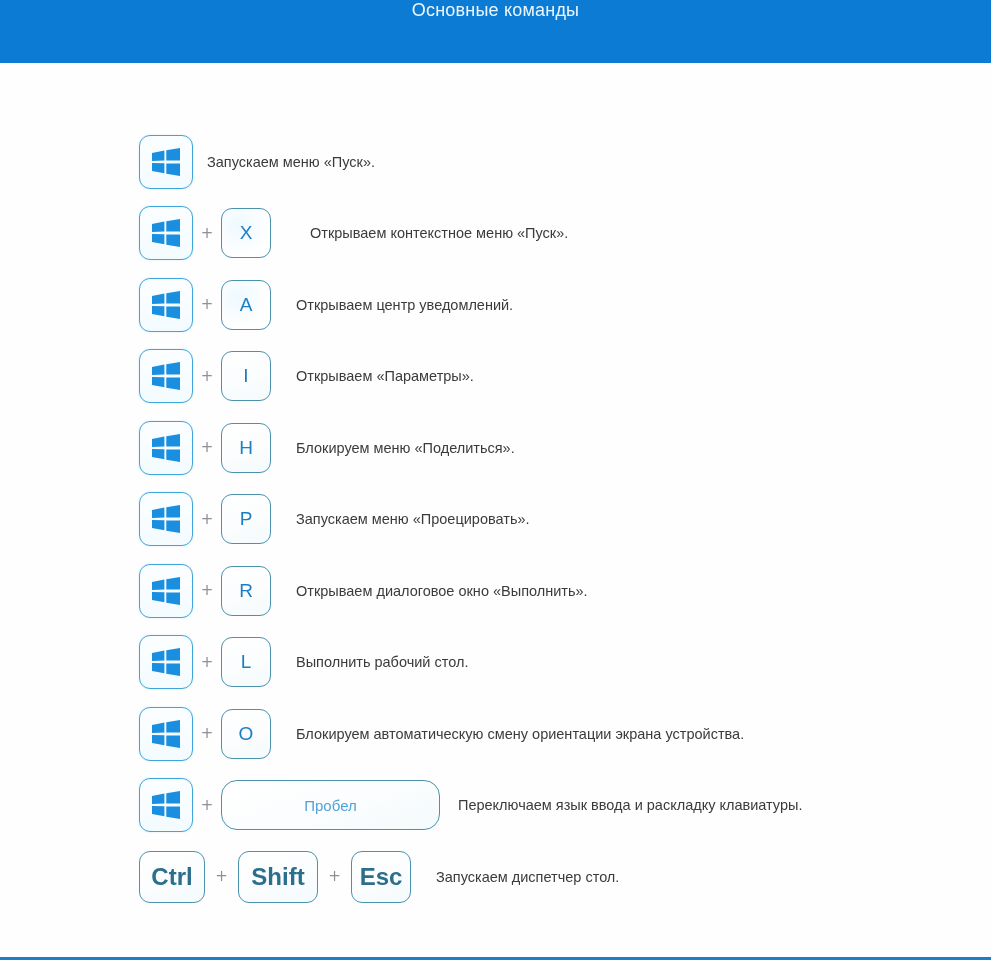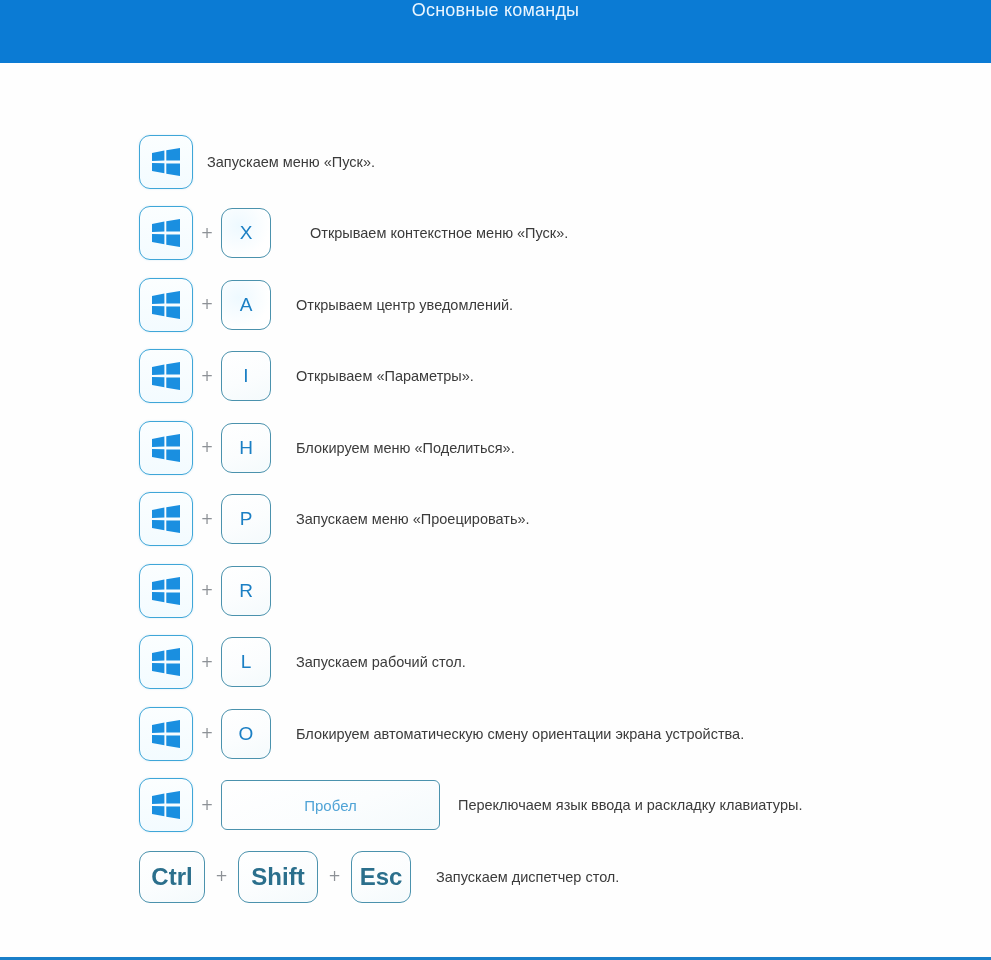--- a/index.html
+++ b/index.html
@@ -112,21 +112,21 @@
     border-color: #4b92ad;
     letter-spacing: 0px;
     text-align: center;
   }
   .key.wordkey.narrow { width: 60px; }
   .key.wordkey.shift  { width: 80px; }
 
   .key.spacebar {
     width: 219px;
     height: 50px;
-    border-radius: 6px;
+    border-radius: 16px;
     border: 1.6px solid #4b92ad;
     color: #4fa3d6;
     font-size: 15px;
     font-weight: 400;
   }
 
   
   .desc {
     color: #3b3b3b;
     font-size: 14.5px;
@@ -244,35 +244,36 @@
         <svg width="30" height="28" viewBox="0 0 30 28" aria-hidden="true">
           <polygon points="1,5.0 13.4,2.6 13.4,12.6 1,12.9" fill="#1a8fe0"></polygon>
           <polygon points="15.3,2.25 29,0 29,12.4 15.3,12.5" fill="#1a8fe0"></polygon>
           <polygon points="1,15.1 13.4,15.3 13.4,25.3 1,23.0" fill="#1a8fe0"></polygon>
           <polygon points="15.3,15.4 29,15.5 29,28 15.3,25.7" fill="#1a8fe0"></polygon>
         </svg>
       </div>
       <div class="plus">+</div>
       <div class="key">R</div>
       <div class="gap"></div>
+      <div class="desc">Открываем диалоговое окно «Выполнить».</div>
     </div>
 
     <div class="row" data-gap="c">
       <div class="winkey">
         <svg width="30" height="28" viewBox="0 0 30 28" aria-hidden="true">
           <polygon points="1,5.0 13.4,2.6 13.4,12.6 1,12.9" fill="#1a8fe0"></polygon>
           <polygon points="15.3,2.25 29,0 29,12.4 15.3,12.5" fill="#1a8fe0"></polygon>
           <polygon points="1,15.1 13.4,15.3 13.4,25.3 1,23.0" fill="#1a8fe0"></polygon>
           <polygon points="15.3,15.4 29,15.5 29,28 15.3,25.7" fill="#1a8fe0"></polygon>
         </svg>
       </div>
       <div class="plus">+</div>
       <div class="key">L</div>
       <div class="gap"></div>
-      <div class="desc">Запускаем рабочий стол.</div>
+      <div class="desc">Выполнить рабочий стол.</div>
     </div>
 
     <div class="row" data-gap="c">
       <div class="winkey">
         <svg width="30" height="28" viewBox="0 0 30 28" aria-hidden="true">
           <polygon points="1,5.0 13.4,2.6 13.4,12.6 1,12.9" fill="#1a8fe0"></polygon>
           <polygon points="15.3,2.25 29,0 29,12.4 15.3,12.5" fill="#1a8fe0"></polygon>
           <polygon points="1,15.1 13.4,15.3 13.4,25.3 1,23.0" fill="#1a8fe0"></polygon>
           <polygon points="15.3,15.4 29,15.5 29,28 15.3,25.7" fill="#1a8fe0"></polygon>
         </svg>

